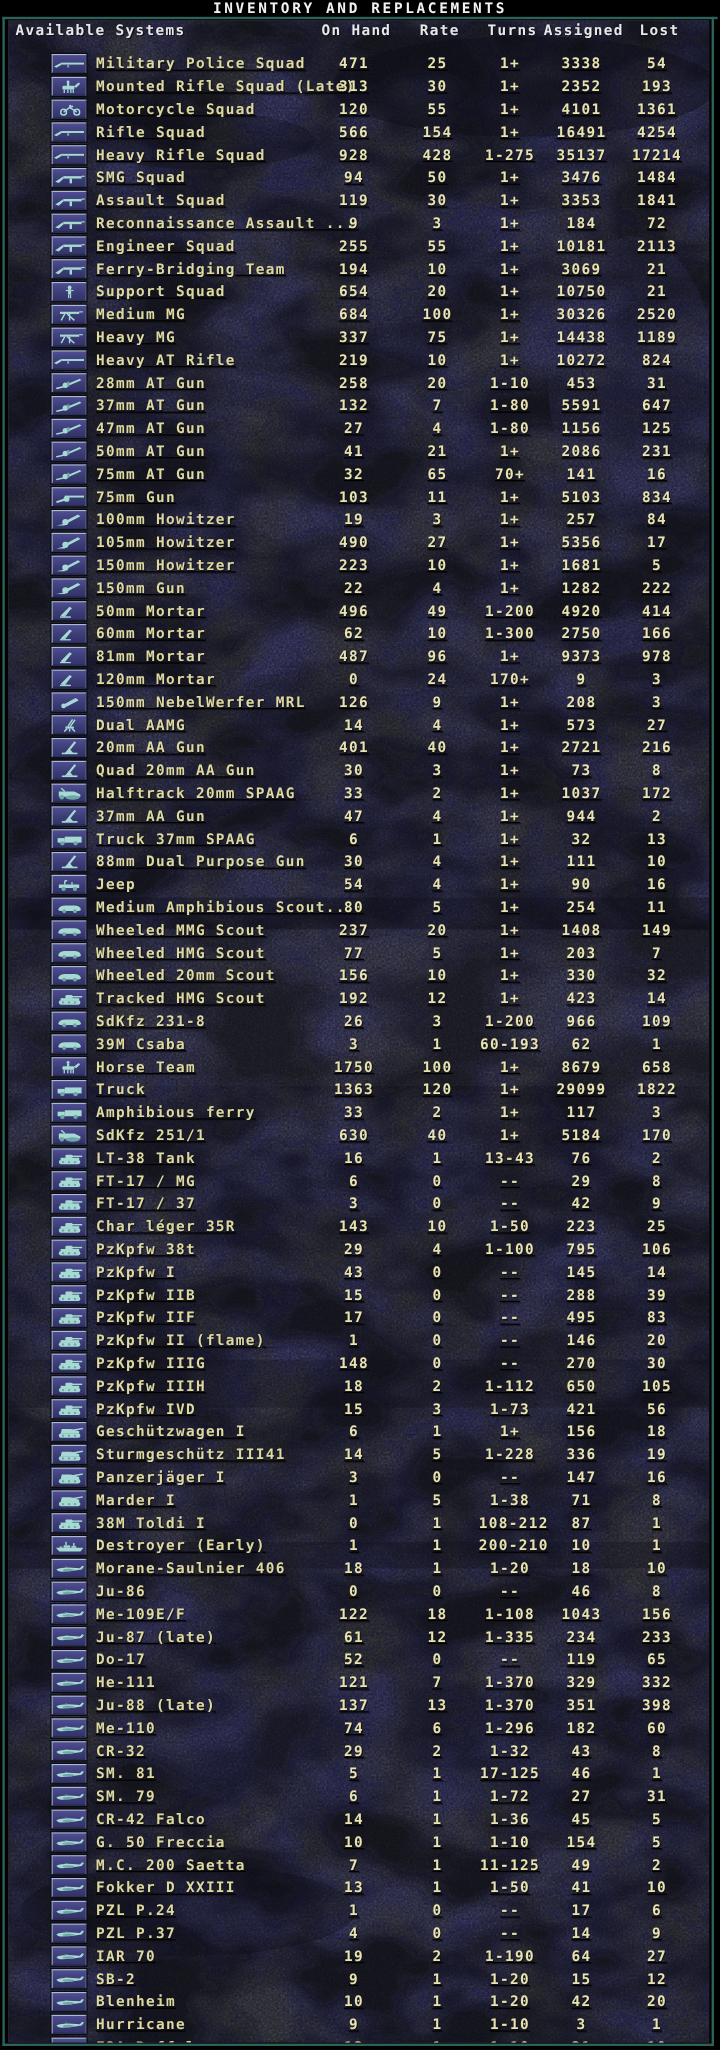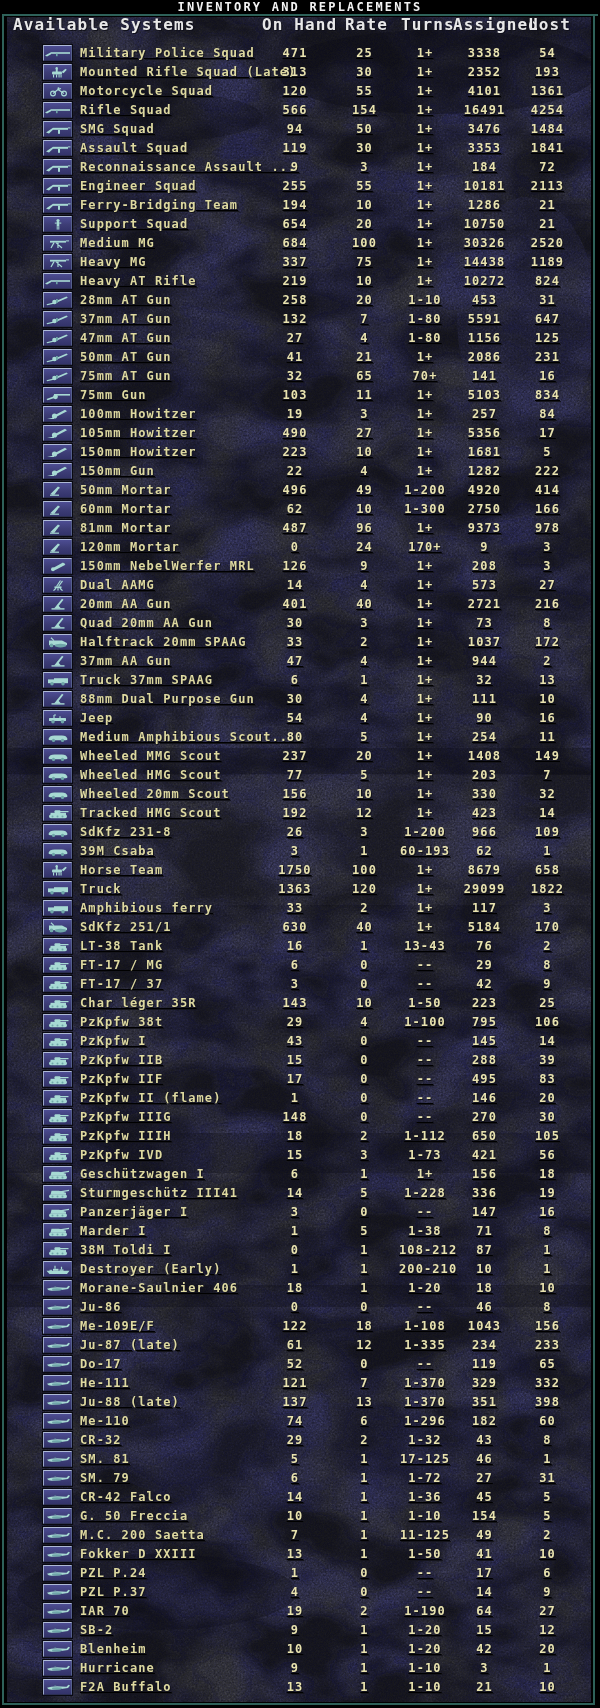--- a/index.html
+++ b/index.html
@@ -12,21 +12,21 @@
   .frame-top{position:absolute;left:2px;top:14px;width:596px;height:2px;background:#2e6159;}
   .frame-left{position:absolute;left:2px;top:14px;width:2px;bottom:3px;background:#2e6159;}
   .frame-right{position:absolute;right:5px;top:14px;width:2px;bottom:3px;background:#2e6159;}
   .frame-bottom{position:absolute;left:2px;bottom:3px;right:5px;height:2px;background:#2e6159;}
   .content{position:absolute;left:7px;top:17px;width:584px;height:1685px;background:#3d3d45;overflow:hidden;}
   .bgfx{position:absolute;left:0;top:0;pointer-events:none;}
   .hdr{position:relative;display:flex;height:15px;align-items:center;z-index:2;}
   .hdr .hname{width:255px;padding-left:6px;box-sizing:border-box;}
   .cell{text-align:center;white-space:nowrap;}
   .c-oh{width:70px;}.c-r{width:69px;}.c-t{width:52px;}.c-a{width:67px;}.c-l{width:59px;}
-  .hdr .cell,.hdr .hname{color:#e8e8e8;font-size:16px;font-weight:bold;letter-spacing:1.1px;
+  .hdr .cell,.hdr .hname{color:#e8e8e8;font-size:12px;font-weight:bold;letter-spacing:1.1px;
     text-shadow:1px 1px 0 #10101a;}
   .rows{position:relative;margin-top:11px;z-index:2;text-decoration:underline;}
   .row{display:flex;height:19px;align-items:center;}
   .icon-btn{margin-left:36px;width:29px;height:16px;box-sizing:border-box;flex:0 0 29px;
     background:linear-gradient(180deg,#4d4d93 0%,#3d3d76 55%,#33336a 100%);
     border-top:1px solid #aeb9d6;border-left:1px solid #9aa6c8;
     border-right:1px solid #55608c;border-bottom:1px solid #2c2f52;
     box-shadow:0 0 0 1px #0a0a12;display:flex;align-items:center;justify-content:center;}
   .icon-btn svg{display:block;}
   .nm{margin-left:8px;width:180px;white-space:nowrap;overflow:visible;
@@ -278,20 +278,33 @@
             </svg>
     </span>
     <span class="nm">Rifle Squad</span>
     <span class="cell c-oh">566</span>
     <span class="cell c-r">154</span>
     <span class="cell c-t">1+</span>
     <span class="cell c-a">16491</span>
     <span class="cell c-l">4254</span>
   </div>
 
+  <div class="row">
+    <span class="icon-btn">
+      <svg width="26" height="12">
+              <use href="#i-rifle"></use>
+            </svg>
+    </span>
+    <span class="nm">Heavy Rifle Squad</span>
+    <span class="cell c-oh">928</span>
+    <span class="cell c-r">428</span>
+    <span class="cell c-t">1-275</span>
+    <span class="cell c-a">35137</span>
+    <span class="cell c-l">17214</span>
+  </div>
 
   <div class="row">
     <span class="icon-btn">
       <svg width="26" height="12">
               <use href="#i-smg"></use>
             </svg>
     </span>
     <span class="nm">SMG Squad</span>
     <span class="cell c-oh">94</span>
     <span class="cell c-r">50</span>
@@ -345,21 +358,21 @@
   <div class="row">
     <span class="icon-btn">
       <svg width="26" height="12">
               <use href="#i-smg"></use>
             </svg>
     </span>
     <span class="nm">Ferry-Bridging Team</span>
     <span class="cell c-oh">194</span>
     <span class="cell c-r">10</span>
     <span class="cell c-t">1+</span>
-    <span class="cell c-a">1286</span>
+    <span class="cell c-a">3069</span>
     <span class="cell c-l">21</span>
   </div>
 
   <div class="row">
     <span class="icon-btn">
       <svg width="26" height="12">
               <use href="#i-soldier"></use>
             </svg>
     </span>
     <span class="nm">Support Squad</span>

